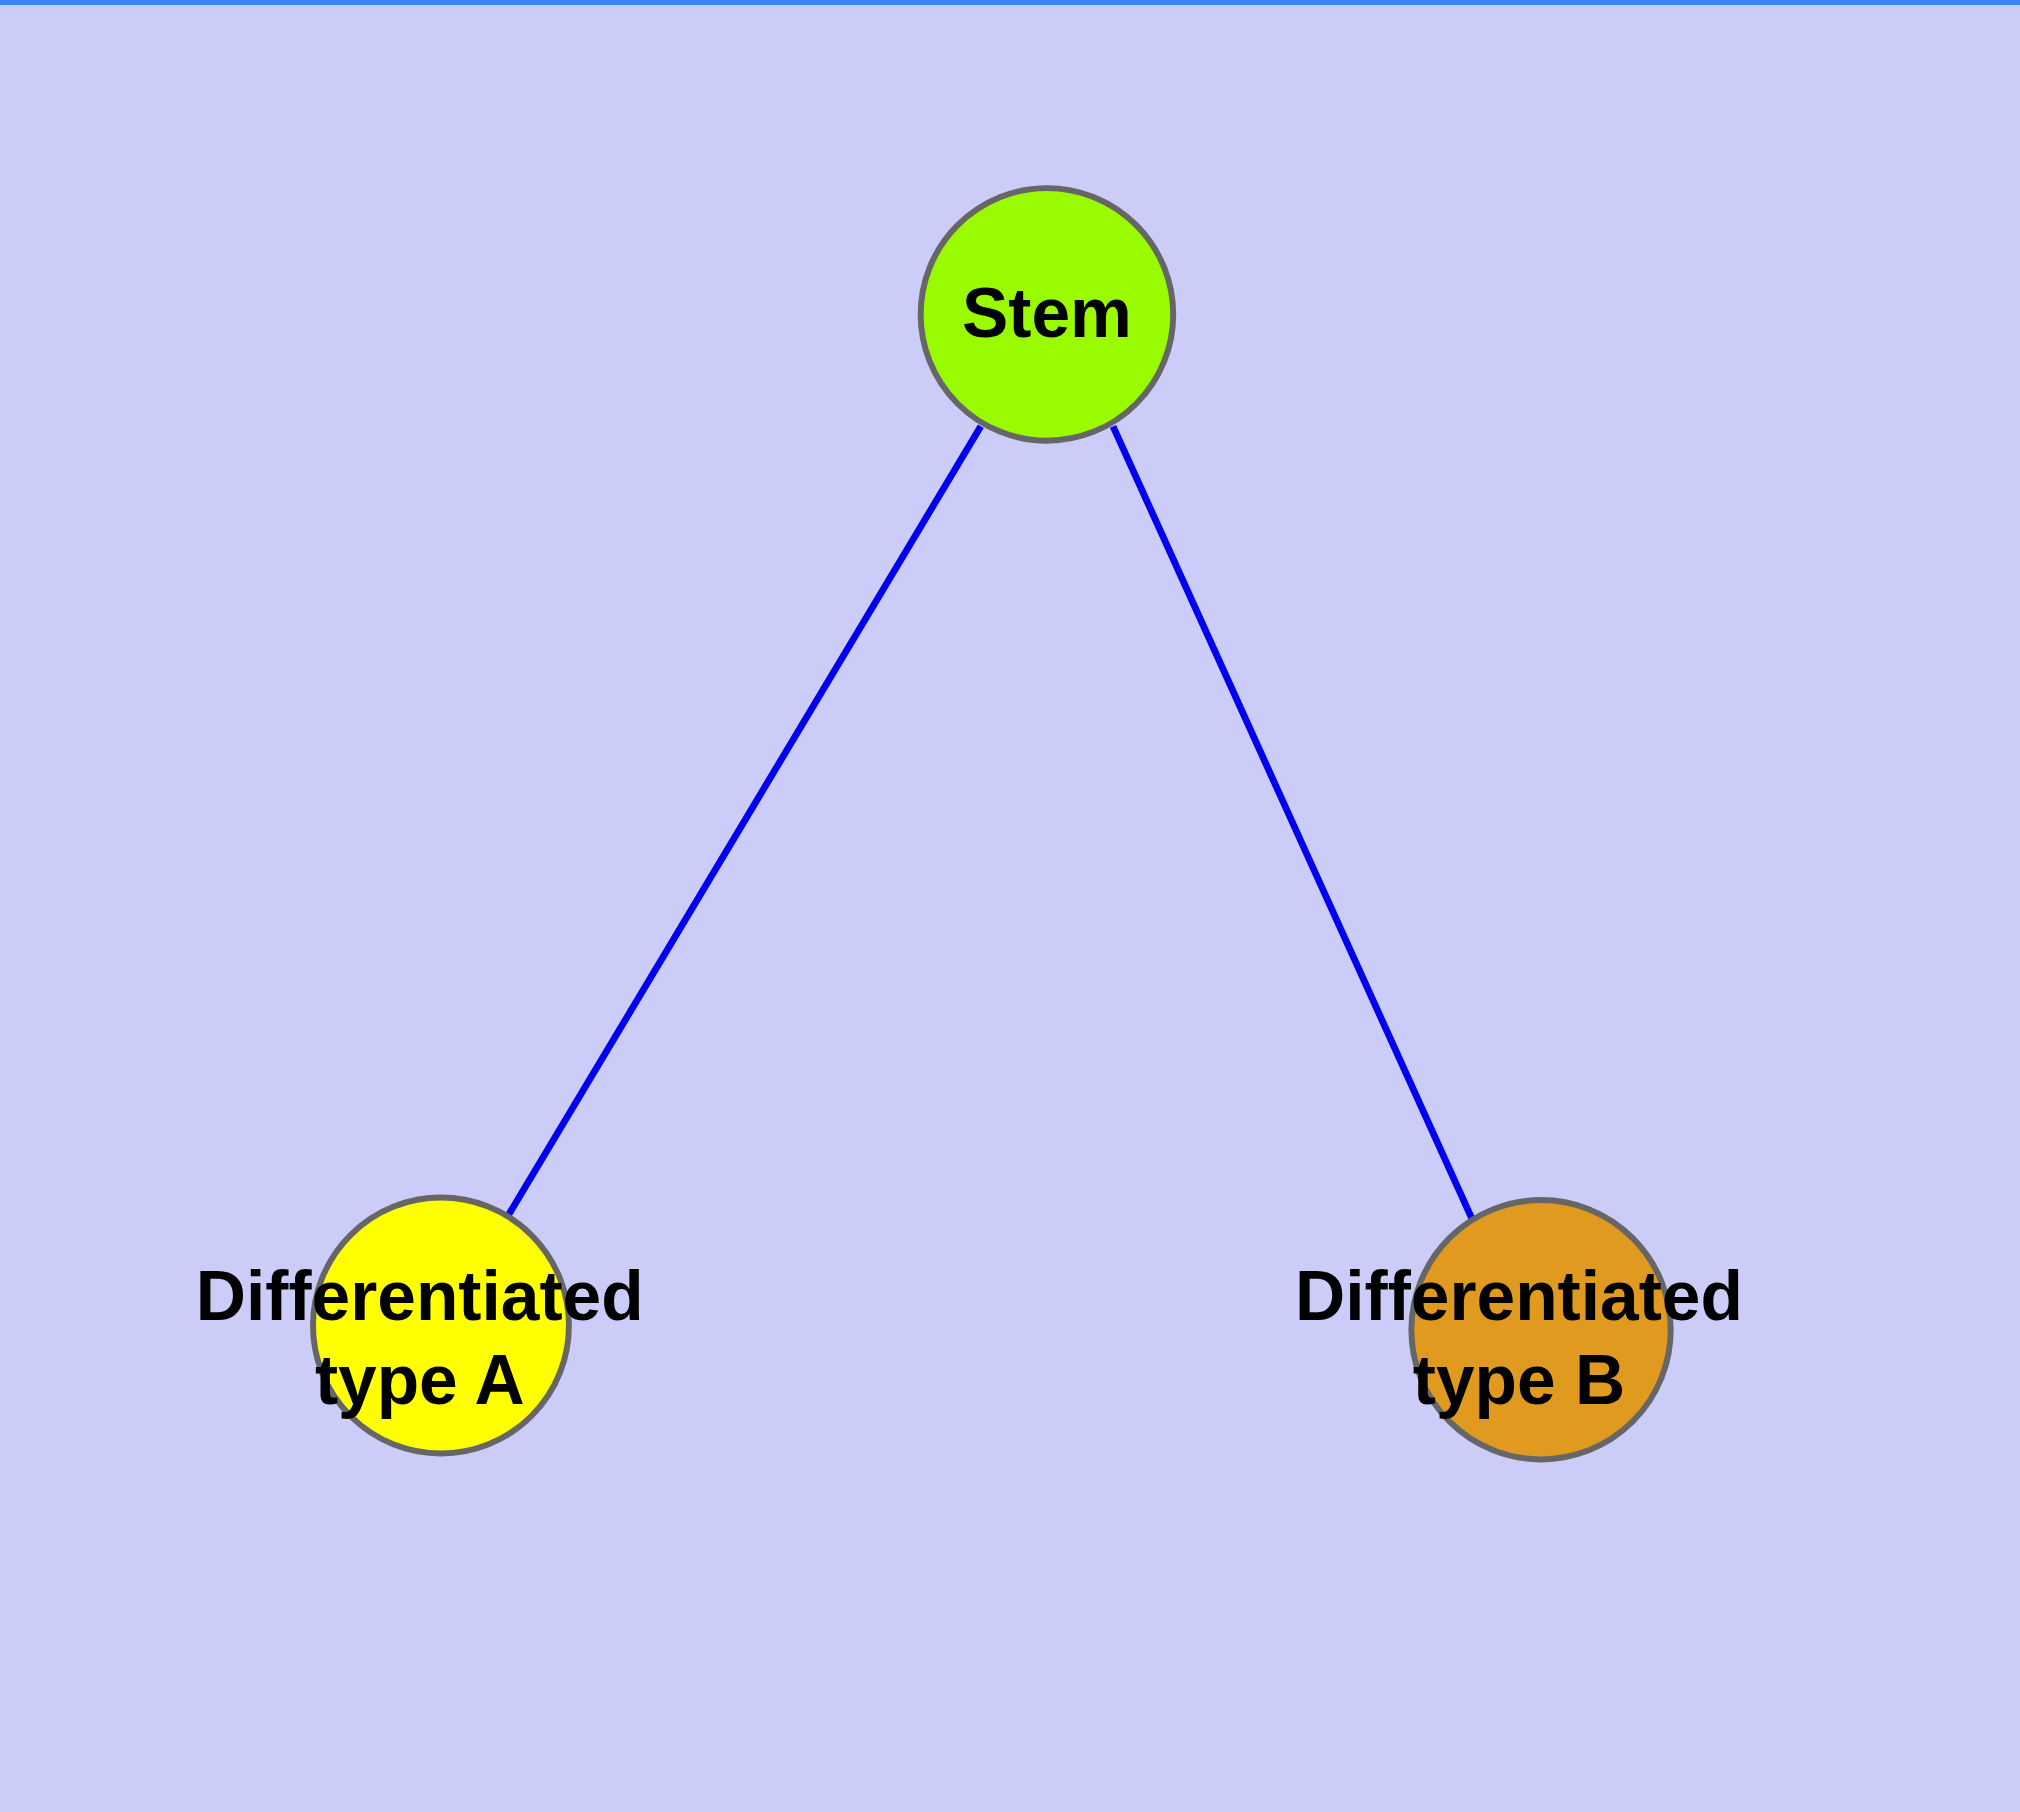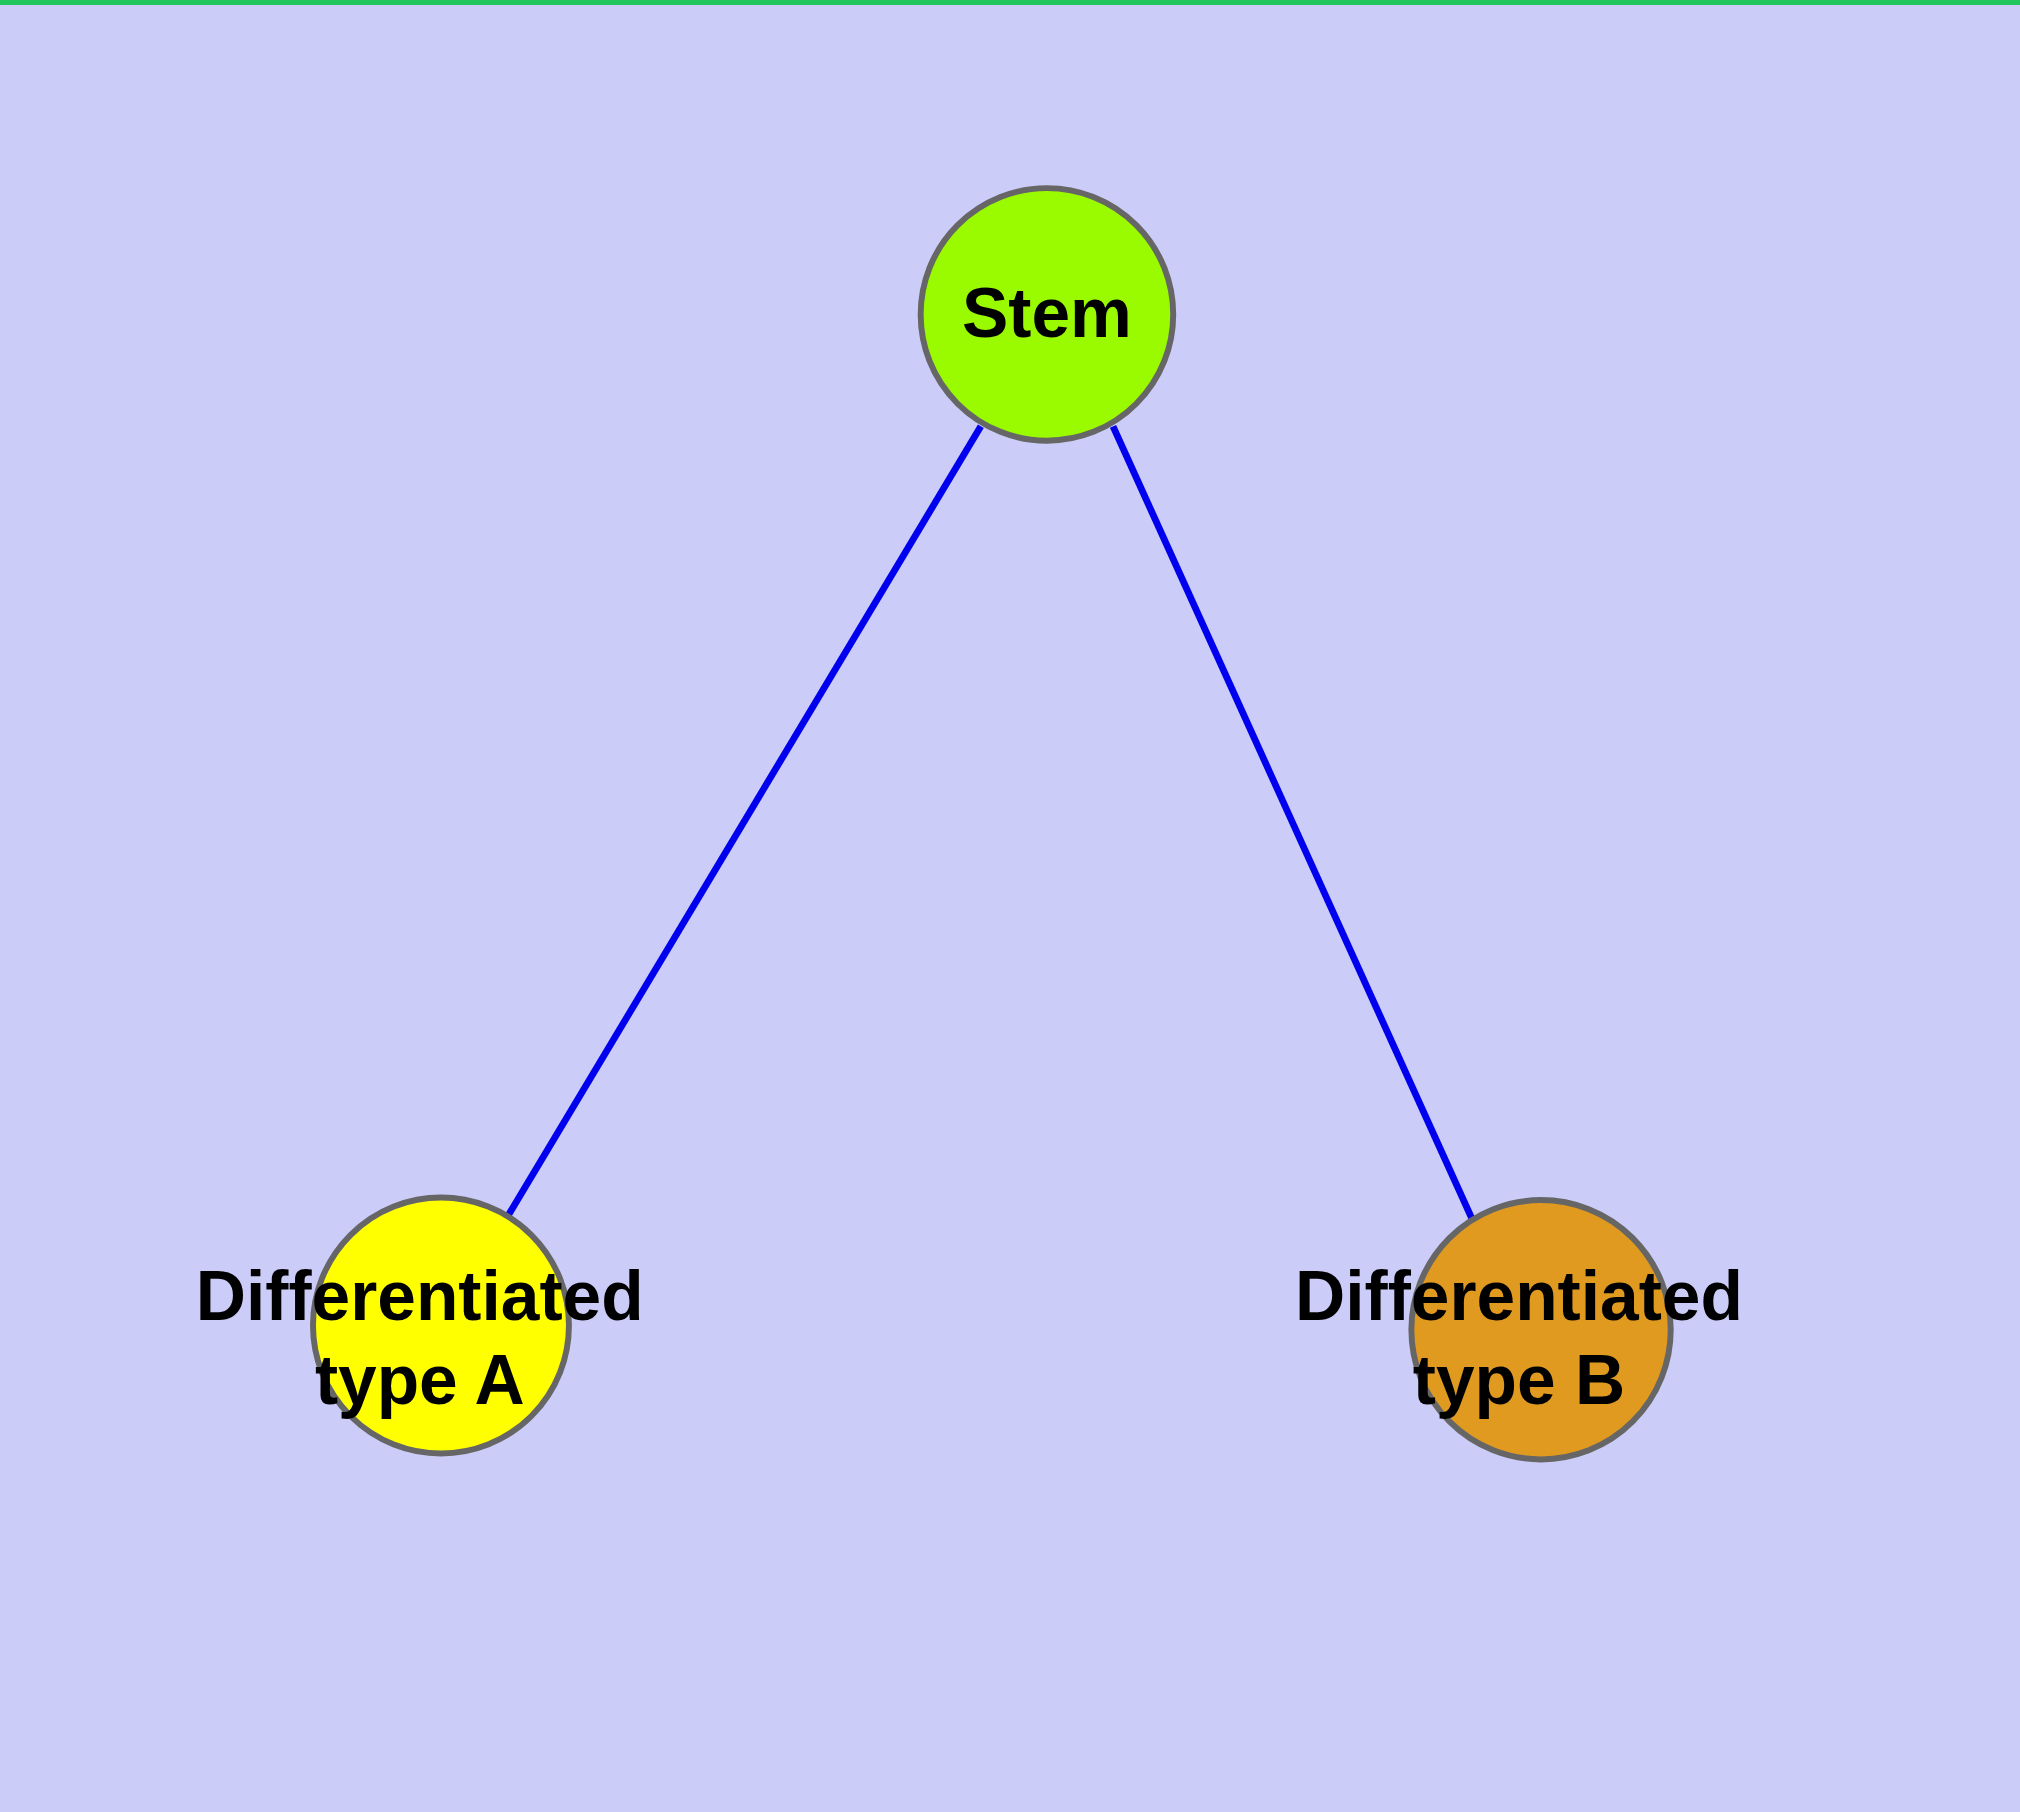--- a/index.html
+++ b/index.html
@@ -6,21 +6,21 @@
   html, body {
     margin: 0;
     padding: 0;
     background: #ffffff;
   }
   #canvas {
     position: relative;
     width: 2021px;
     height: 1812px;
     overflow: hidden;
-    background: #22c55e;
+    background: #3b82f6;
     font-family: "Liberation Sans", "DejaVu Sans", sans-serif;
   }
   #graph-surface {
     position: absolute;
     left: 0;
     top: 5.1px;
     width: 2021px;
     height: 1807px;
     background: #ccccf8;
   }

